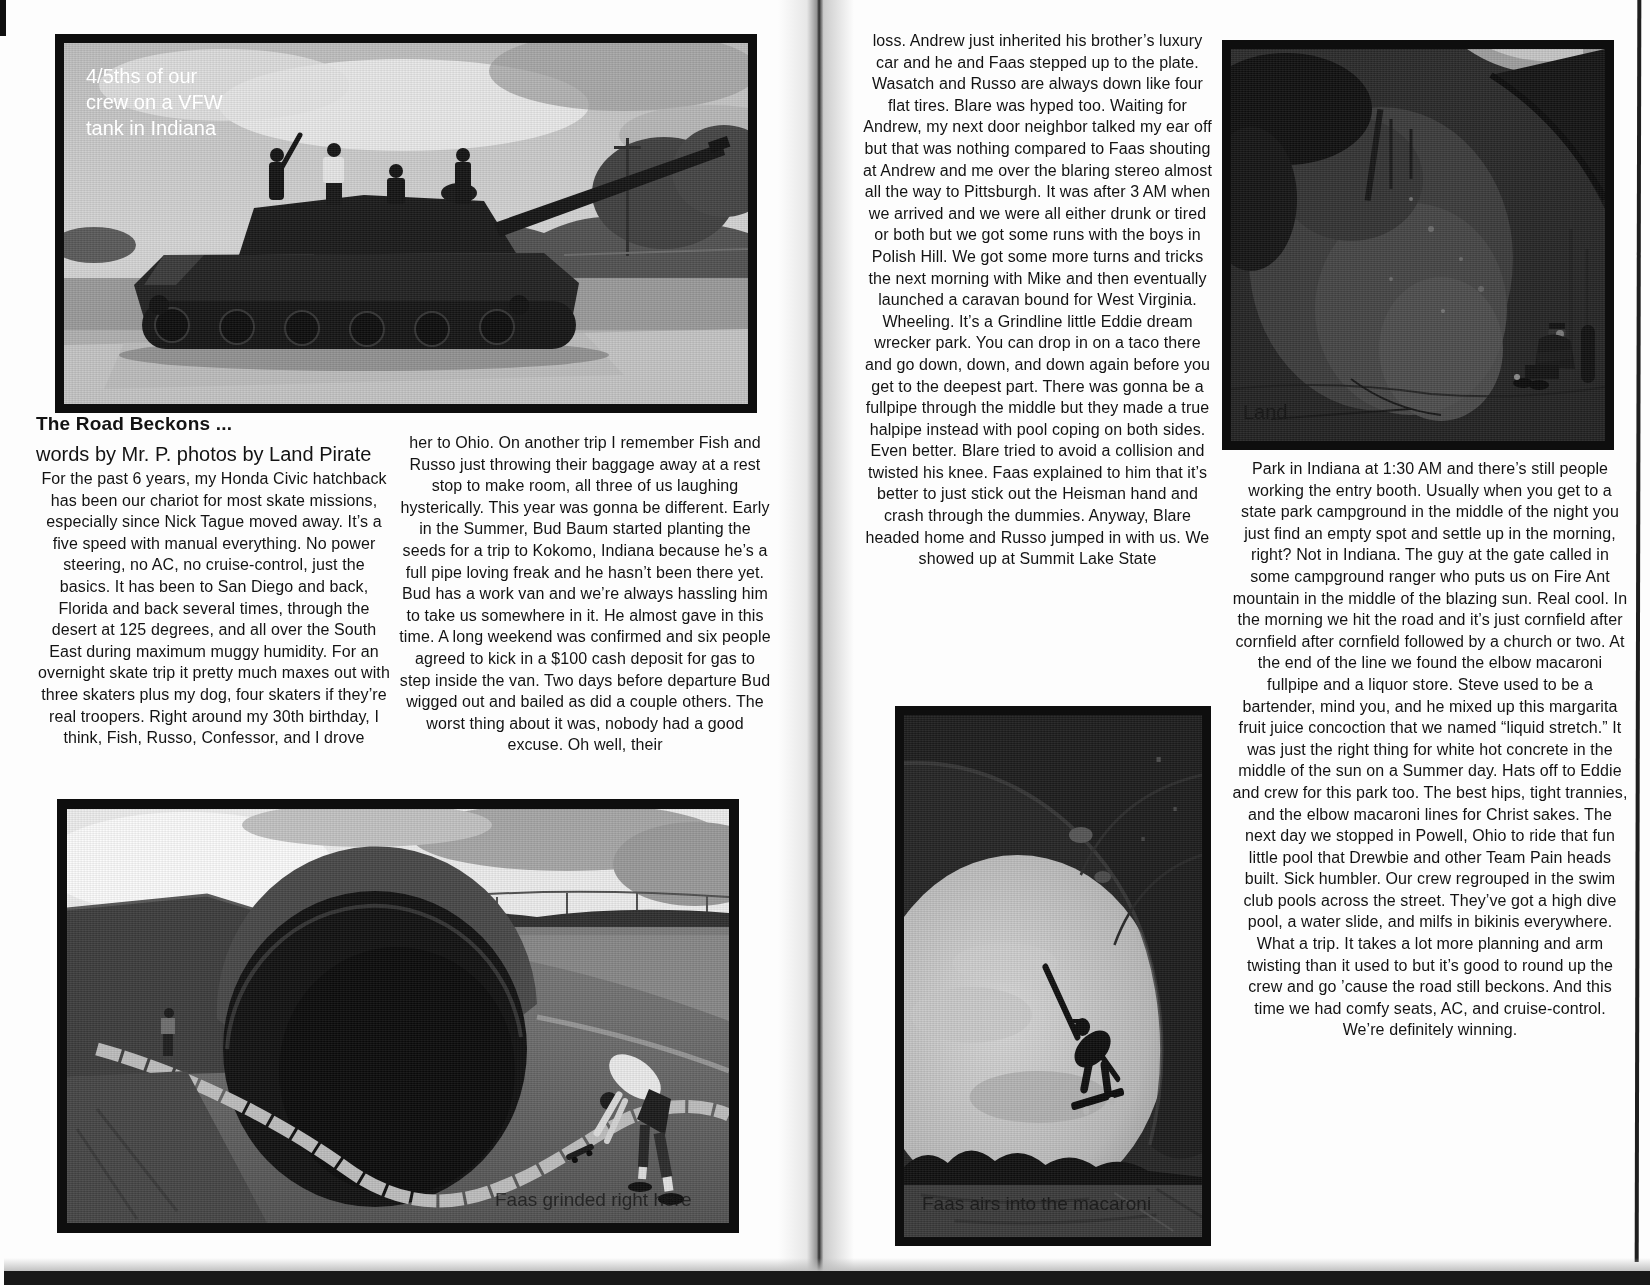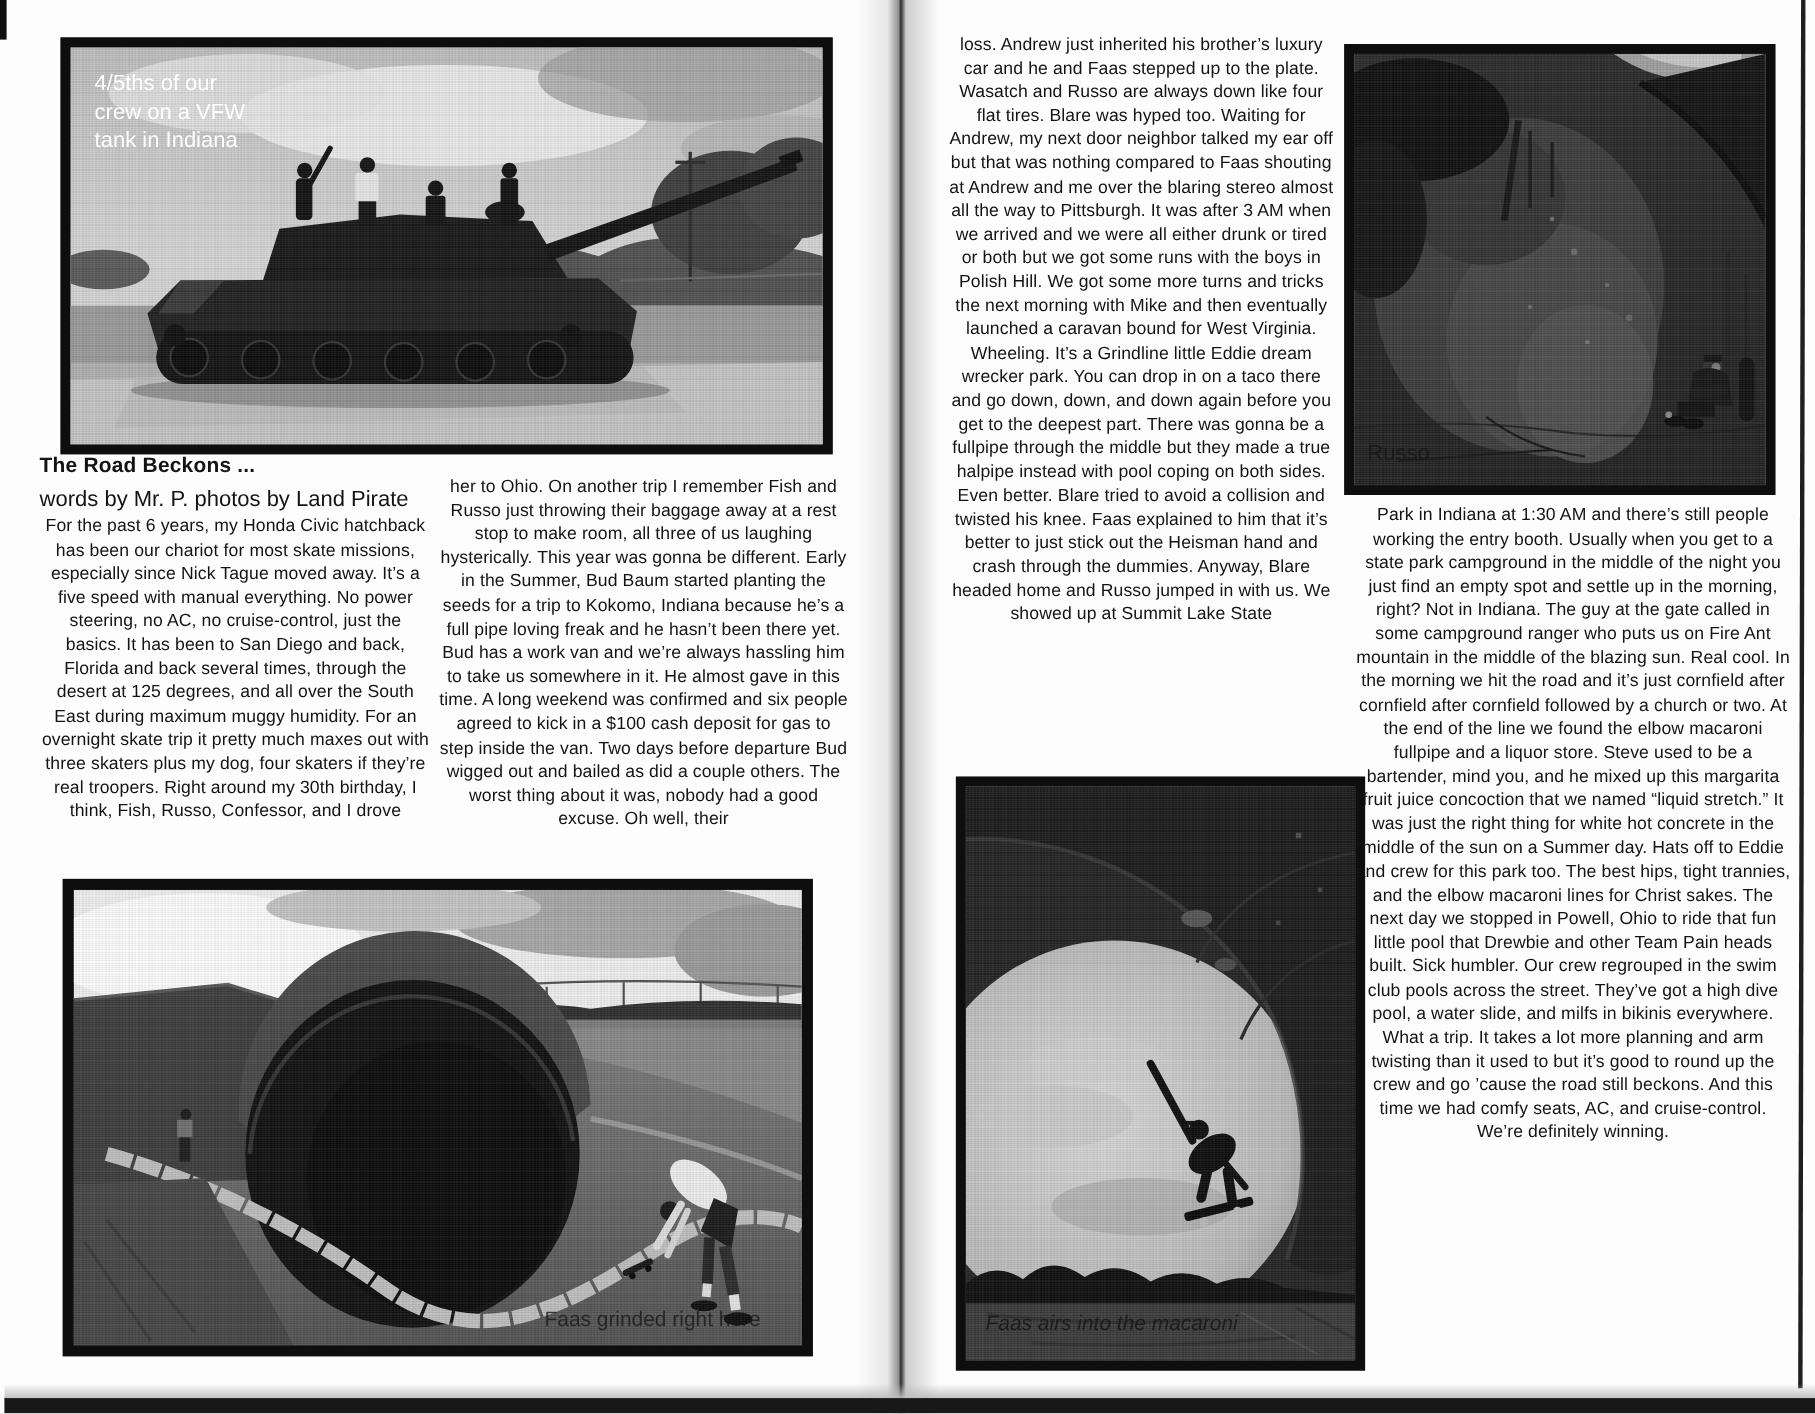--- a/index.html
+++ b/index.html
@@ -169,21 +169,21 @@
       <path d="M60,330 q30,8 50,30" stroke="#3a3a3a" stroke-width="2" fill="none"></path>
       <path d="M140,360 q20,14 16,36" stroke="#3f3f3f" stroke-width="2" fill="none"></path>
       <polygon points="0,268 120,262 200,414 0,414" fill="#454545"></polygon>
       <path d="M30,300 L110,402 M10,320 L70,410" stroke="#383838" stroke-width="3"></path>
     </svg>
     <div class="photo-caption" style="left:428px;top:380px;font-size:19px;color:rgba(25,25,25,0.8);">Faas grinded right here</div>
   </div>
 
   <div class="abs body-col" style="left:861px;top:30px;width:353px;">loss. Andrew just inherited his brother’s luxury car and he and Faas stepped up to the plate. Wasatch and Russo are always down like four flat tires. Blare was hyped too. Waiting for Andrew, my next door neighbor talked my ear off but that was nothing compared to Faas shouting at Andrew and me over the blaring stereo almost all the way to Pittsburgh. It was after 3 AM when we arrived and we were all either drunk or tired or both but we got some runs with the boys in Polish Hill. We got some more turns and tricks the next morning with Mike and then eventually launched a caravan bound for West Virginia. Wheeling. It’s a Grindline little Eddie dream wrecker park. You can drop in on a taco there and go down, down, and down again before you get to the deepest part. There was gonna be a fullpipe through the middle but they made a true halpipe instead with pool coping on both sides. Even better. Blare tried to avoid a collision and twisted his knee. Faas explained to him that it’s better to just stick out the Heisman hand and crash through the dummies. Anyway, Blare headed home and Russo jumped in with us. We showed up at Summit Lake State</div>
 
-  <div class="photo-frame" style="left:869px;top:706px;width:372px;height:540px;font-style:italic;">
+  <div class="photo-frame" style="left:895px;top:706px;width:316px;height:540px;">
     <svg viewBox="0 0 354 522" preserveAspectRatio="none">
       <defs>
         <radialGradient id="mSky" cx="0.45" cy="0.45" r="0.75">
           <stop offset="0" stop-color="#d8d8d8"></stop>
             <stop offset="0.65" stop-color="#b9b9b9"></stop>
             <stop offset="1" stop-color="#8f8f8f"></stop>
         </radialGradient>
         <clipPath id="mClip">
             <circle cx="135" cy="318" r="178"></circle>
           </clipPath>
@@ -264,21 +264,21 @@
         <circle cx="29" cy="13" r="4" fill="#7a7a7a"></circle>
         <rect x="18" y="2" width="16" height="6" fill="#111111"></rect>
         <path d="M8,18 Q24,8 40,20 L44,48 L4,46 Z" fill="#161616"></path>
         <rect x="6" y="30" width="34" height="10" fill="#1a1a1a" transform="rotate(-6 23 35)"></rect>
         <rect x="-6" y="44" width="34" height="14" fill="#121212"></rect>
         <ellipse cx="-8" cy="62" rx="10" ry="5" fill="#0a0a0a"></ellipse>
         <ellipse cx="8" cy="64" rx="10" ry="5" fill="#0a0a0a"></ellipse>
         <circle cx="-14" cy="56" r="3" fill="#8a8a8a"></circle>
       </g>
     </svg>
-    <div class="photo-caption" style="left:12px;top:352px;font-size:20px;color:#1b1b1b;">Russo</div>
+    <div class="photo-caption" style="left:12px;top:352px;font-size:20px;color:#1b1b1b;">Land</div>
   </div>
 
   <div class="abs body-col" style="left:1232px;top:458px;width:396px;">Park in Indiana at 1:30 AM and there’s still people working the entry booth. Usually when you get to a state park campground in the middle of the night you just find an empty spot and settle up in the morning, right? Not in Indiana. The guy at the gate called in some campground ranger who puts us on Fire Ant mountain in the middle of the blazing sun. Real cool. In the morning we hit the road and it’s just cornfield after cornfield after cornfield followed by a church or two. At the end of the line we found the elbow macaroni fullpipe and a liquor store. Steve used to be a bartender, mind you, and he mixed up this margarita fruit juice concoction that we named “liquid stretch.” It was just the right thing for white hot concrete in the middle of the sun on a Summer day. Hats off to Eddie and crew for this park too. The best hips, tight trannies, and the elbow macaroni lines for Christ sakes. The next day we stopped in Powell, Ohio to ride that fun little pool that Drewbie and other Team Pain heads built. Sick humbler. Our crew regrouped in the swim club pools across the street. They’ve got a high dive pool, a water slide, and milfs in bikinis everywhere. What a trip. It takes a lot more planning and arm twisting than it used to but it’s good to round up the crew and go ’cause the road still beckons. And this time we had comfy seats, AC, and cruise-control. We’re definitely winning.</div>
 
   <div class="abs spine"></div>
   <div class="abs right-edge"></div>
   <div class="abs bottom-fade"></div>
   <div class="abs bottom-strip"></div>
   <div class="abs corner-sliver"></div>
 

